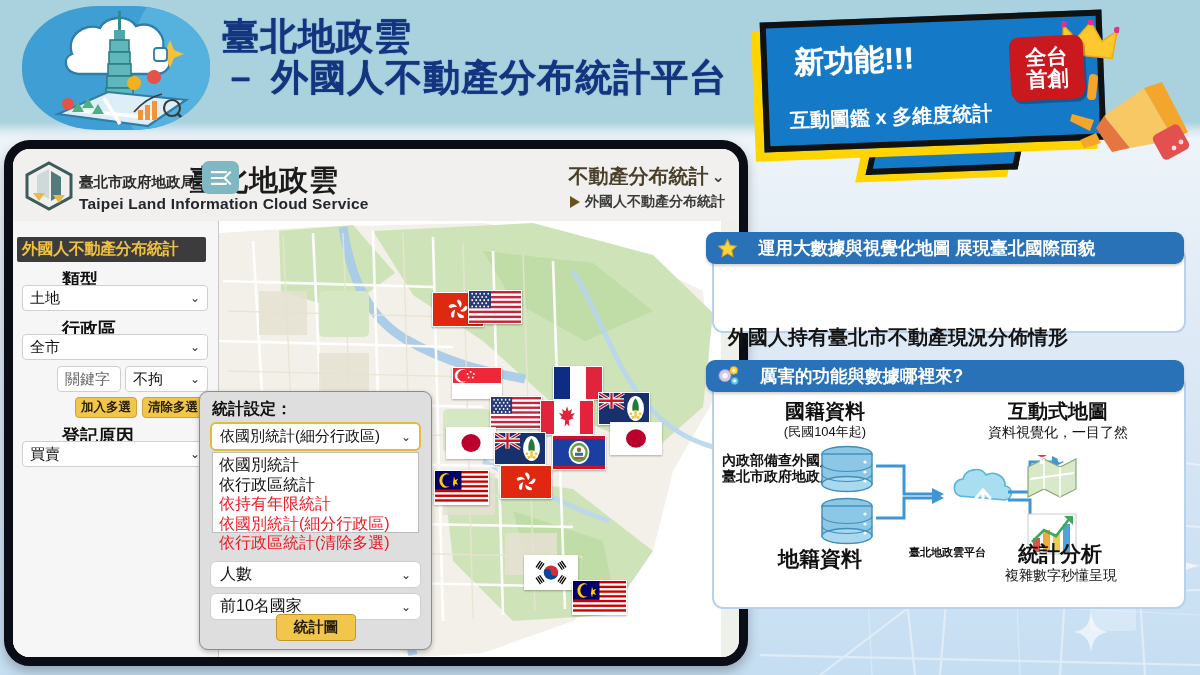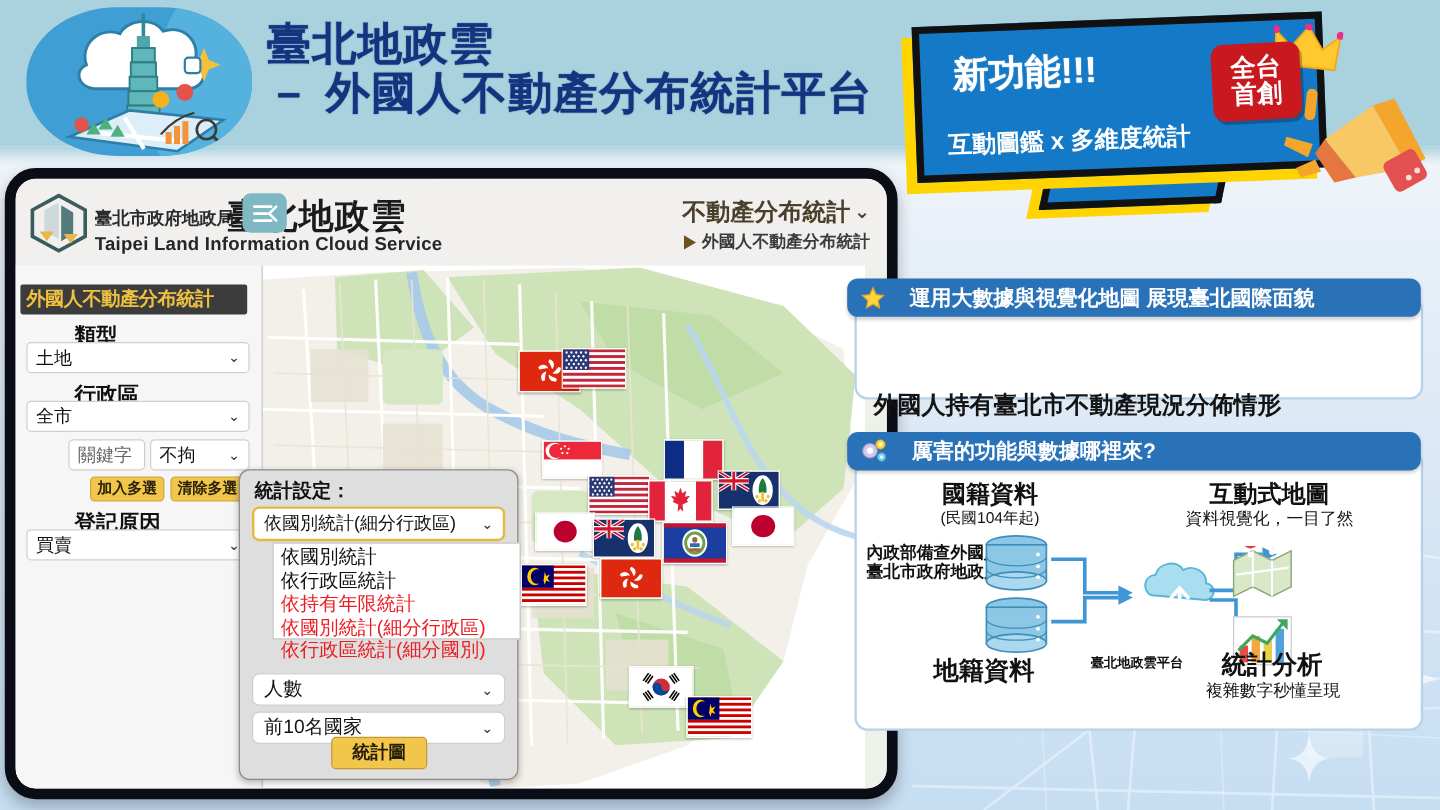--- a/index.html
+++ b/index.html
@@ -150,21 +150,21 @@
     position:absolute;left:199px;top:391px;width:231px;height:257px;background:#dedede;
     border:1px solid #8b8b8b;border-radius:9px;z-index:9;box-shadow:0 2px 5px rgba(0,0,0,.25);
   }
   .stats-head{position:absolute;left:12px;top:7px;font-size:16px;font-weight:bold;color:#111;}
   .stats-sel{
     position:absolute;left:10px;top:30px;width:211px;height:29px;background:#fff;border:2px solid #e4b93c;
     border-radius:6px;display:flex;align-items:center;justify-content:space-between;padding:0 8px;
     box-sizing:border-box;font-size:16px;color:#111;
   }
   .stats-list{
-    position:absolute;left:27px;top:60px;width:207px;height:81px;background:#fff;border:1px solid #bdbdbd;
+    position:absolute;left:12px;top:60px;width:207px;height:81px;background:#fff;border:1px solid #bdbdbd;
     padding:2px 0 0 6px;box-sizing:border-box;
   }
   .stats-list div{font-size:16px;line-height:19.5px;color:#111;white-space:nowrap;}
   .stats-list div.red{color:#ec1c24;}
   .stats-sel2{
     position:absolute;left:10px;width:211px;height:27px;background:#fff;border:1px solid #cfcfcf;border-radius:6px;
     display:flex;align-items:center;justify-content:space-between;padding:0 9px;box-sizing:border-box;font-size:16px;color:#111;
   }
   .stats-btn{
     position:absolute;left:76px;top:222px;width:78px;height:25px;background:#f1c64b;border:1px solid #c2982f;
@@ -759,21 +759,21 @@
     <div class="stats-head">統計設定：</div>
     <div class="stats-sel">
       <span style="font-size:15px;">依國別統計(細分行政區)</span>
       <span class="chev">⌄</span>
     </div>
     <div class="stats-list" id="stats-options">
         <div>依國別統計</div>
         <div>依行政區統計</div>
         <div class="red">依持有年限統計</div>
         <div class="red">依國別統計(細分行政區)</div>
-        <div class="red">依行政區統計(細分國別)</div>
+        <div class="red">依行政區統計(清除多選)</div>
       </div>
     <div class="stats-sel2" style="top:169px;">
       <span>人數</span>
       <span class="chev">⌄</span>
     </div>
     <div class="stats-sel2" style="top:201px;">
       <span>前10名國家</span>
       <span class="chev">⌄</span>
     </div>
     <div class="stats-btn">統計圖</div>

